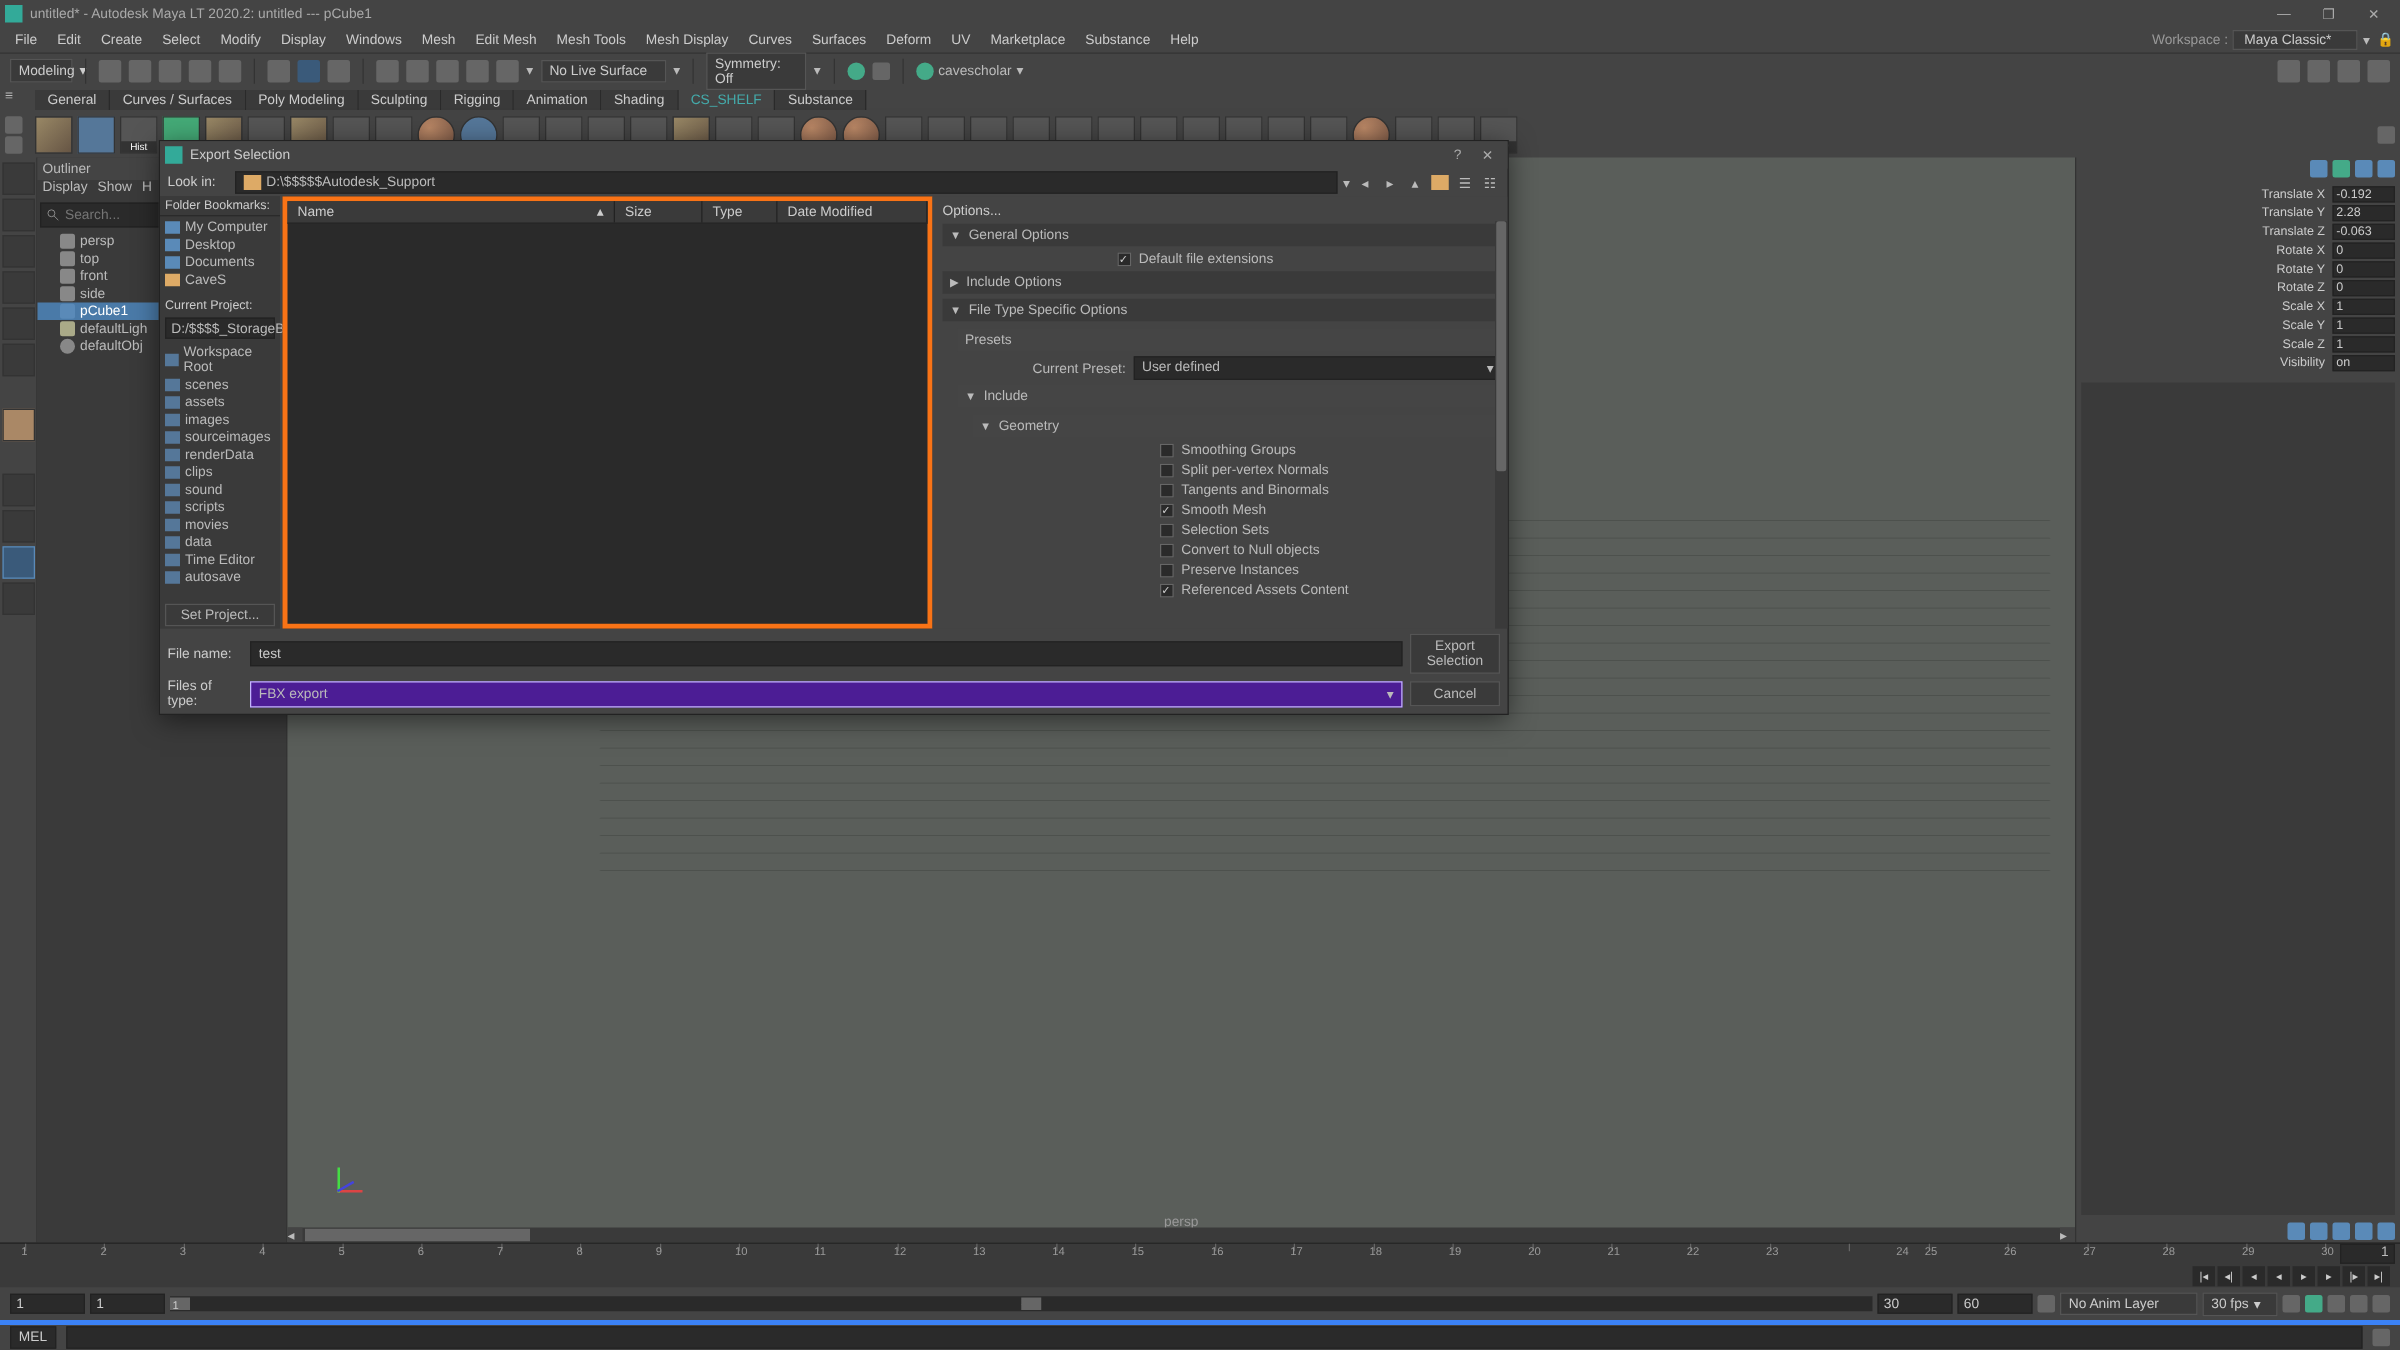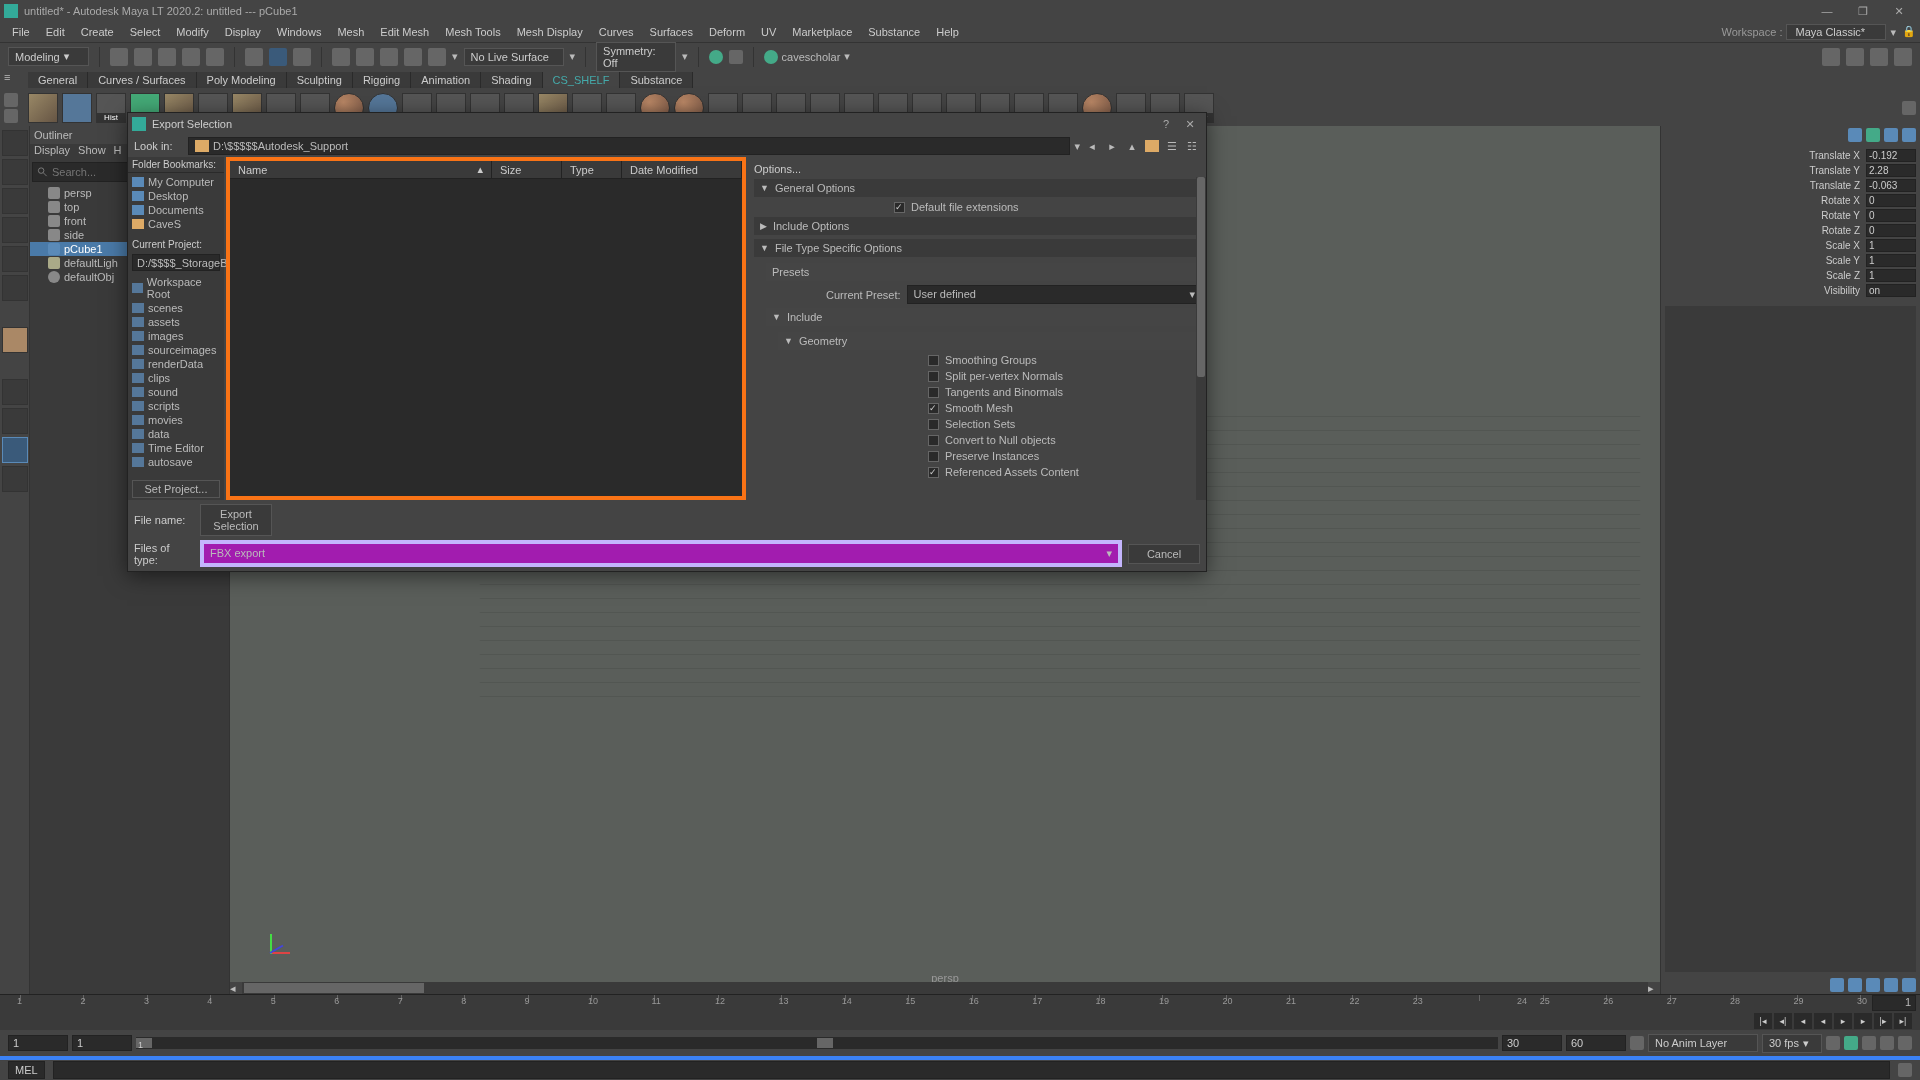--- a/index.html
+++ b/index.html
@@ -113,21 +113,21 @@
 .chk.checked::after { content:"✓"; display:block; font-size:9px; line-height:9px; color:#ccc; }
 .opt-sub { padding:2px 0 2px 12px; }
 .preset-row { display:flex; align-items:center; gap:6px; padding:2px 0 2px 60px; }
 .preset-combo { flex:1; background:#2a2a2a; border:1px solid #222; padding:2px 6px; display:flex; justify-content:space-between; }
 .opt-scroll { position:absolute; right:0; top:20px; bottom:0; width:10px; background:#3a3a3a; }
 .opt-thumb { position:absolute; width:8px; left:1px; background:#666; border-radius:2px; }
 .dlg-bottom { padding:4px 6px; display:flex; flex-direction:column; gap:4px; }
 .dlg-row { display:flex; align-items:center; gap:6px; }
 .dlg-row .flbl { width:60px; color:#ccc; }
 .dlg-row .fin { flex:1; background:#2a2a2a; border:1px solid #222; padding:3px 6px; color:#ccc; }
-.dlg-row .fcombo { flex:1; background:#a21caf; border:4px solid #c4b5fd; padding:3px 6px; display:flex; justify-content:space-between; }
+.dlg-row .fcombo { flex:1; background:#4c1d95; border:1px solid #c4b5fd; padding:3px 6px; display:flex; justify-content:space-between; }
 .dlg-row .fbtn { width:72px; background:#3a3a3a; border:1px solid #555; padding:3px 6px; text-align:center; }
 </style>
 </head>
 <body>
 
 <div class="titlebar">
   <div class="logo"></div>
   <div class="title">untitled* - Autodesk Maya LT 2020.2: untitled  ---  pCube1</div>
   <div class="winbtns">
     <div class="winbtn">—</div>
@@ -156,21 +156,21 @@
   <div class="mitem">Substance</div>
   <div class="mitem">Help</div>
   <div style="flex:1"></div>
   <span class="workspace-label">Workspace :</span>
   <div class="workspace-sel"><span>Maya Classic*</span></div>
   <span style="margin-left:4px">▾</span>
   <span class="lock-icon">🔒</span>
 </div>
 
 <div class="toolbar1">
-  <div class="combo" style="width:81px">
+  <div class="combo" style="width:50px">
       <span>Modeling</span>
       <span>▾</span>
     </div>
   <div class="sep"></div>
   <div class="tbicon"></div>
   <div class="tbicon"></div>
   <div class="tbicon"></div>
   <div class="tbicon"></div>
   <div class="tbicon"></div>
   <div class="sep"></div>
@@ -739,20 +739,21 @@
         </div>
       </div>
       <div class="opt-scroll">
         <div class="opt-thumb" style="top:0;height:200px"></div>
       </div>
     </div>
   </div>
   <div class="dlg-bottom">
     <div class="dlg-row">
       <span class="flbl">File name:</span>
+      <input class="fin" value="test" style="">
       <div class="fbtn">Export Selection</div>
     </div>
     <div class="dlg-row">
       <span class="flbl">Files of type:</span>
       <div class="fcombo">
           <span>FBX export</span>
           <span>▾</span>
         </div>
       <div class="fbtn">Cancel</div>
     </div>

